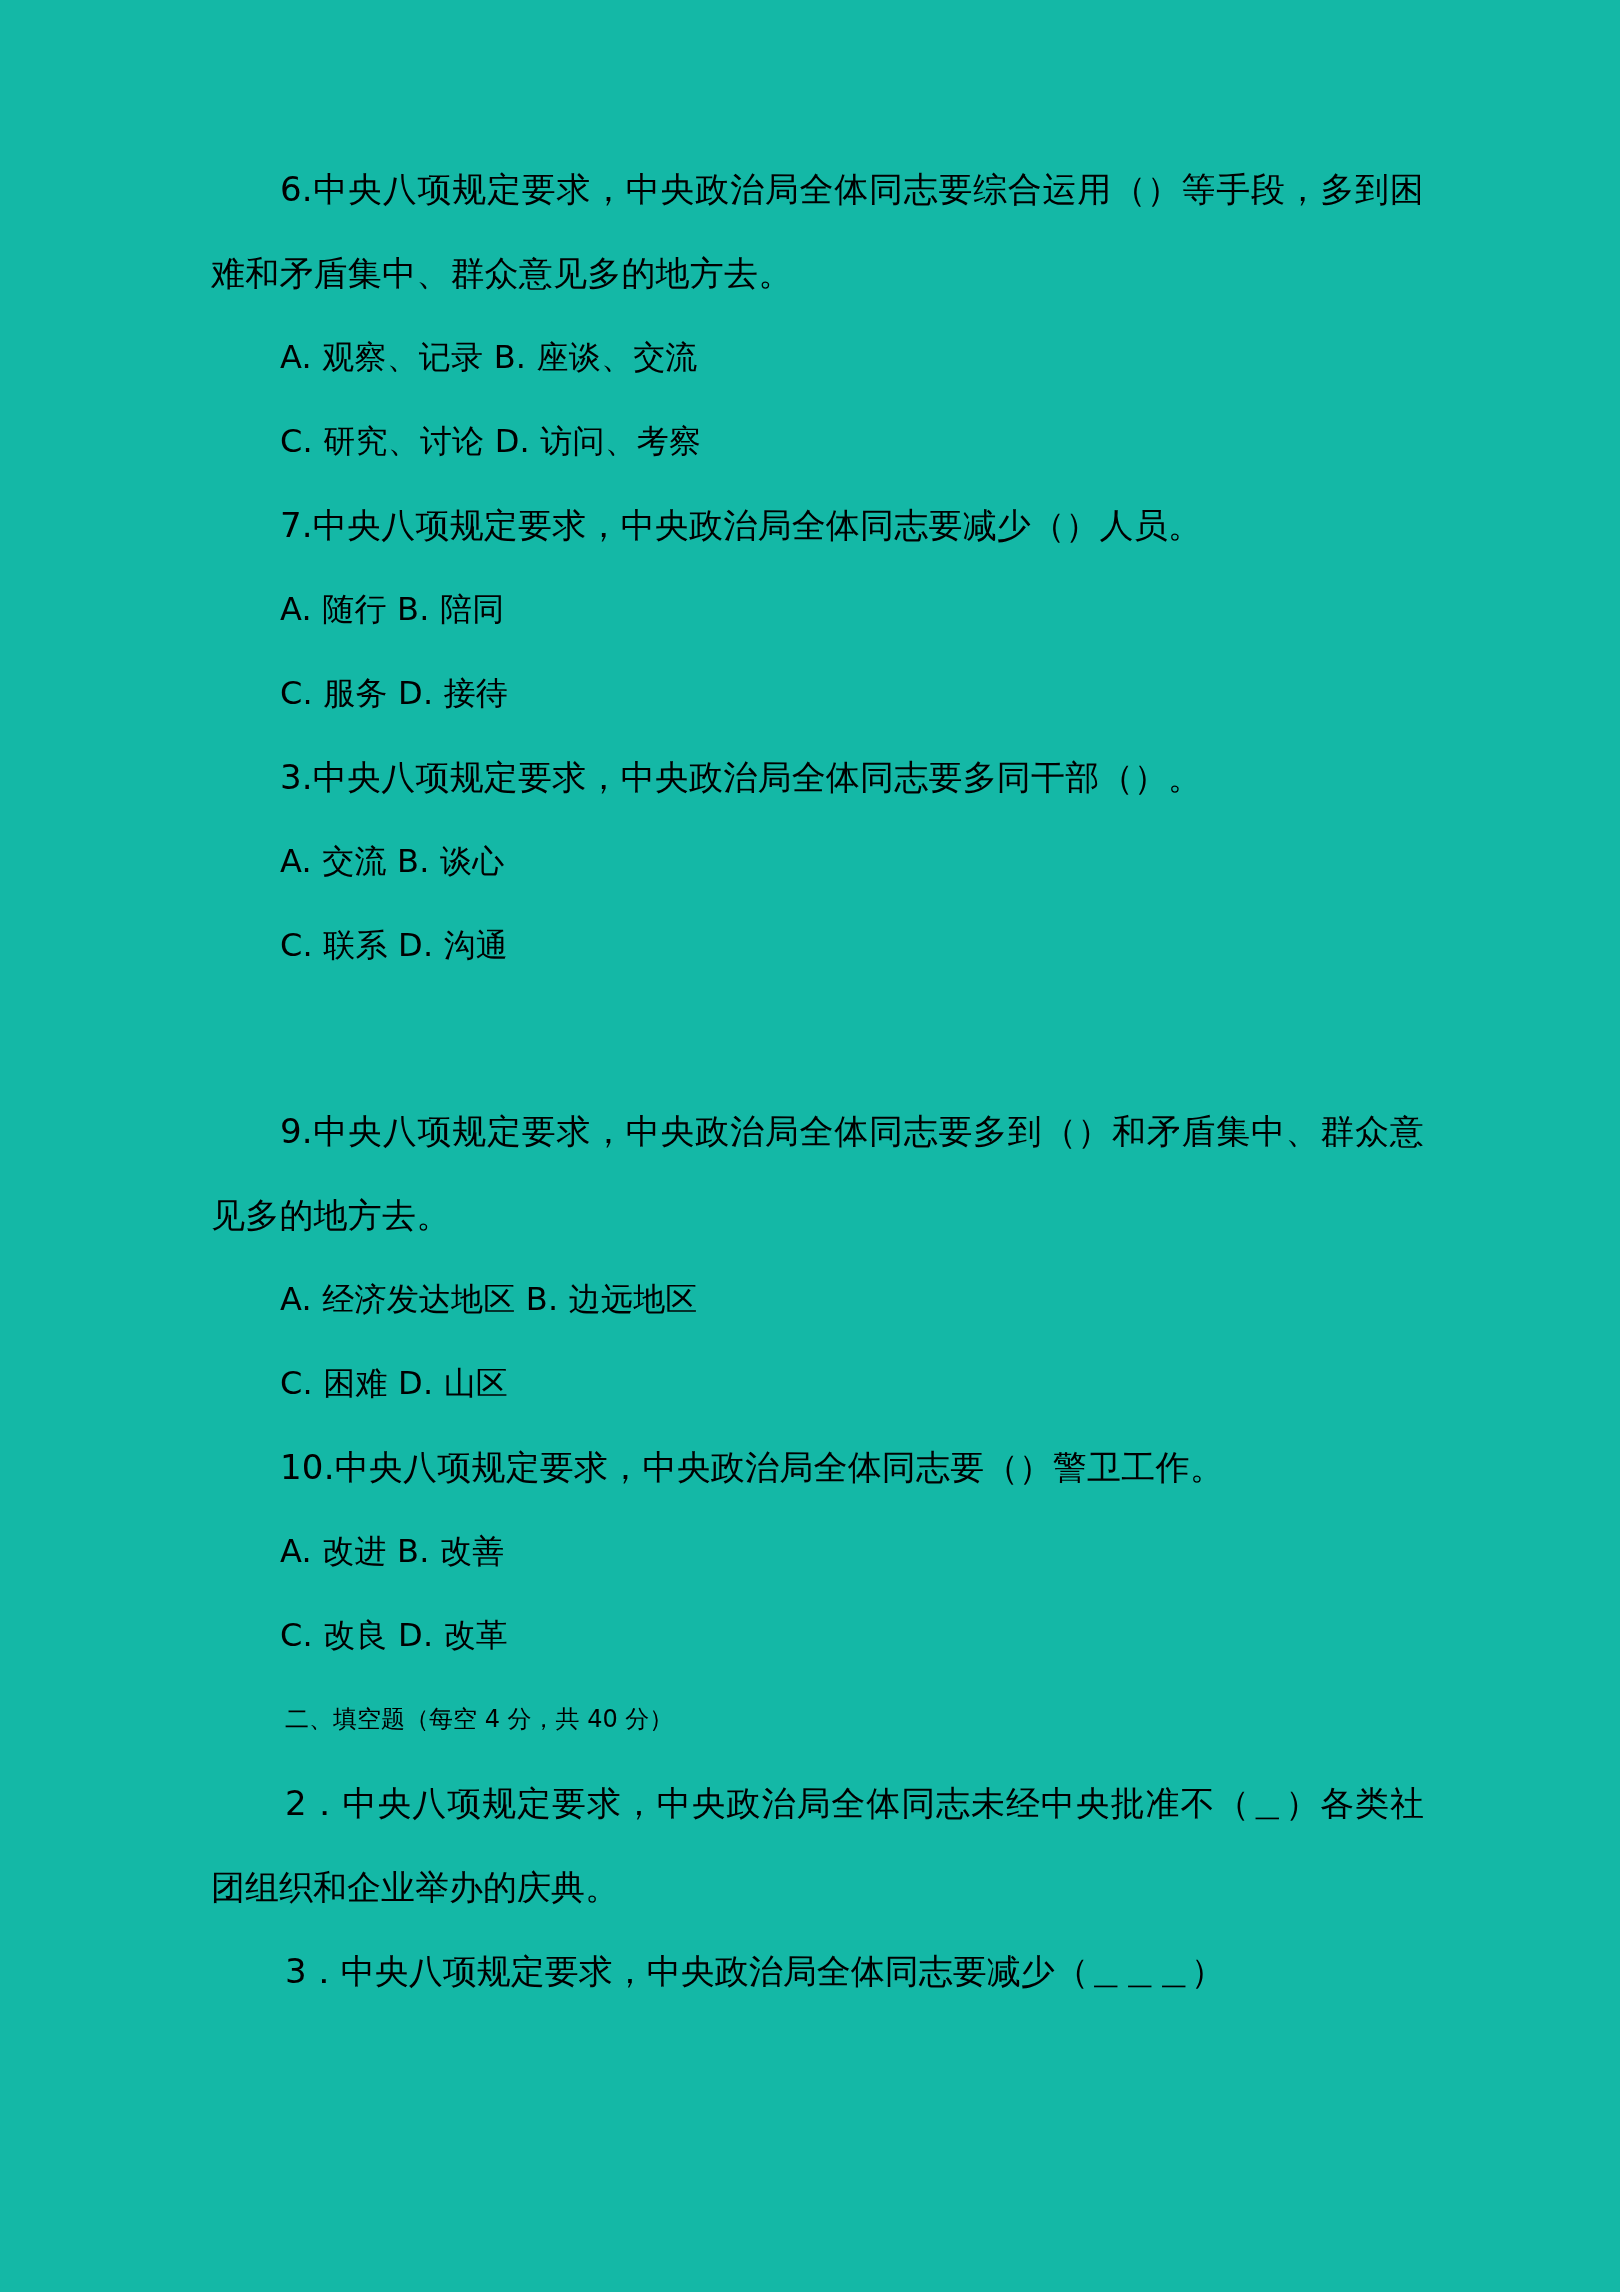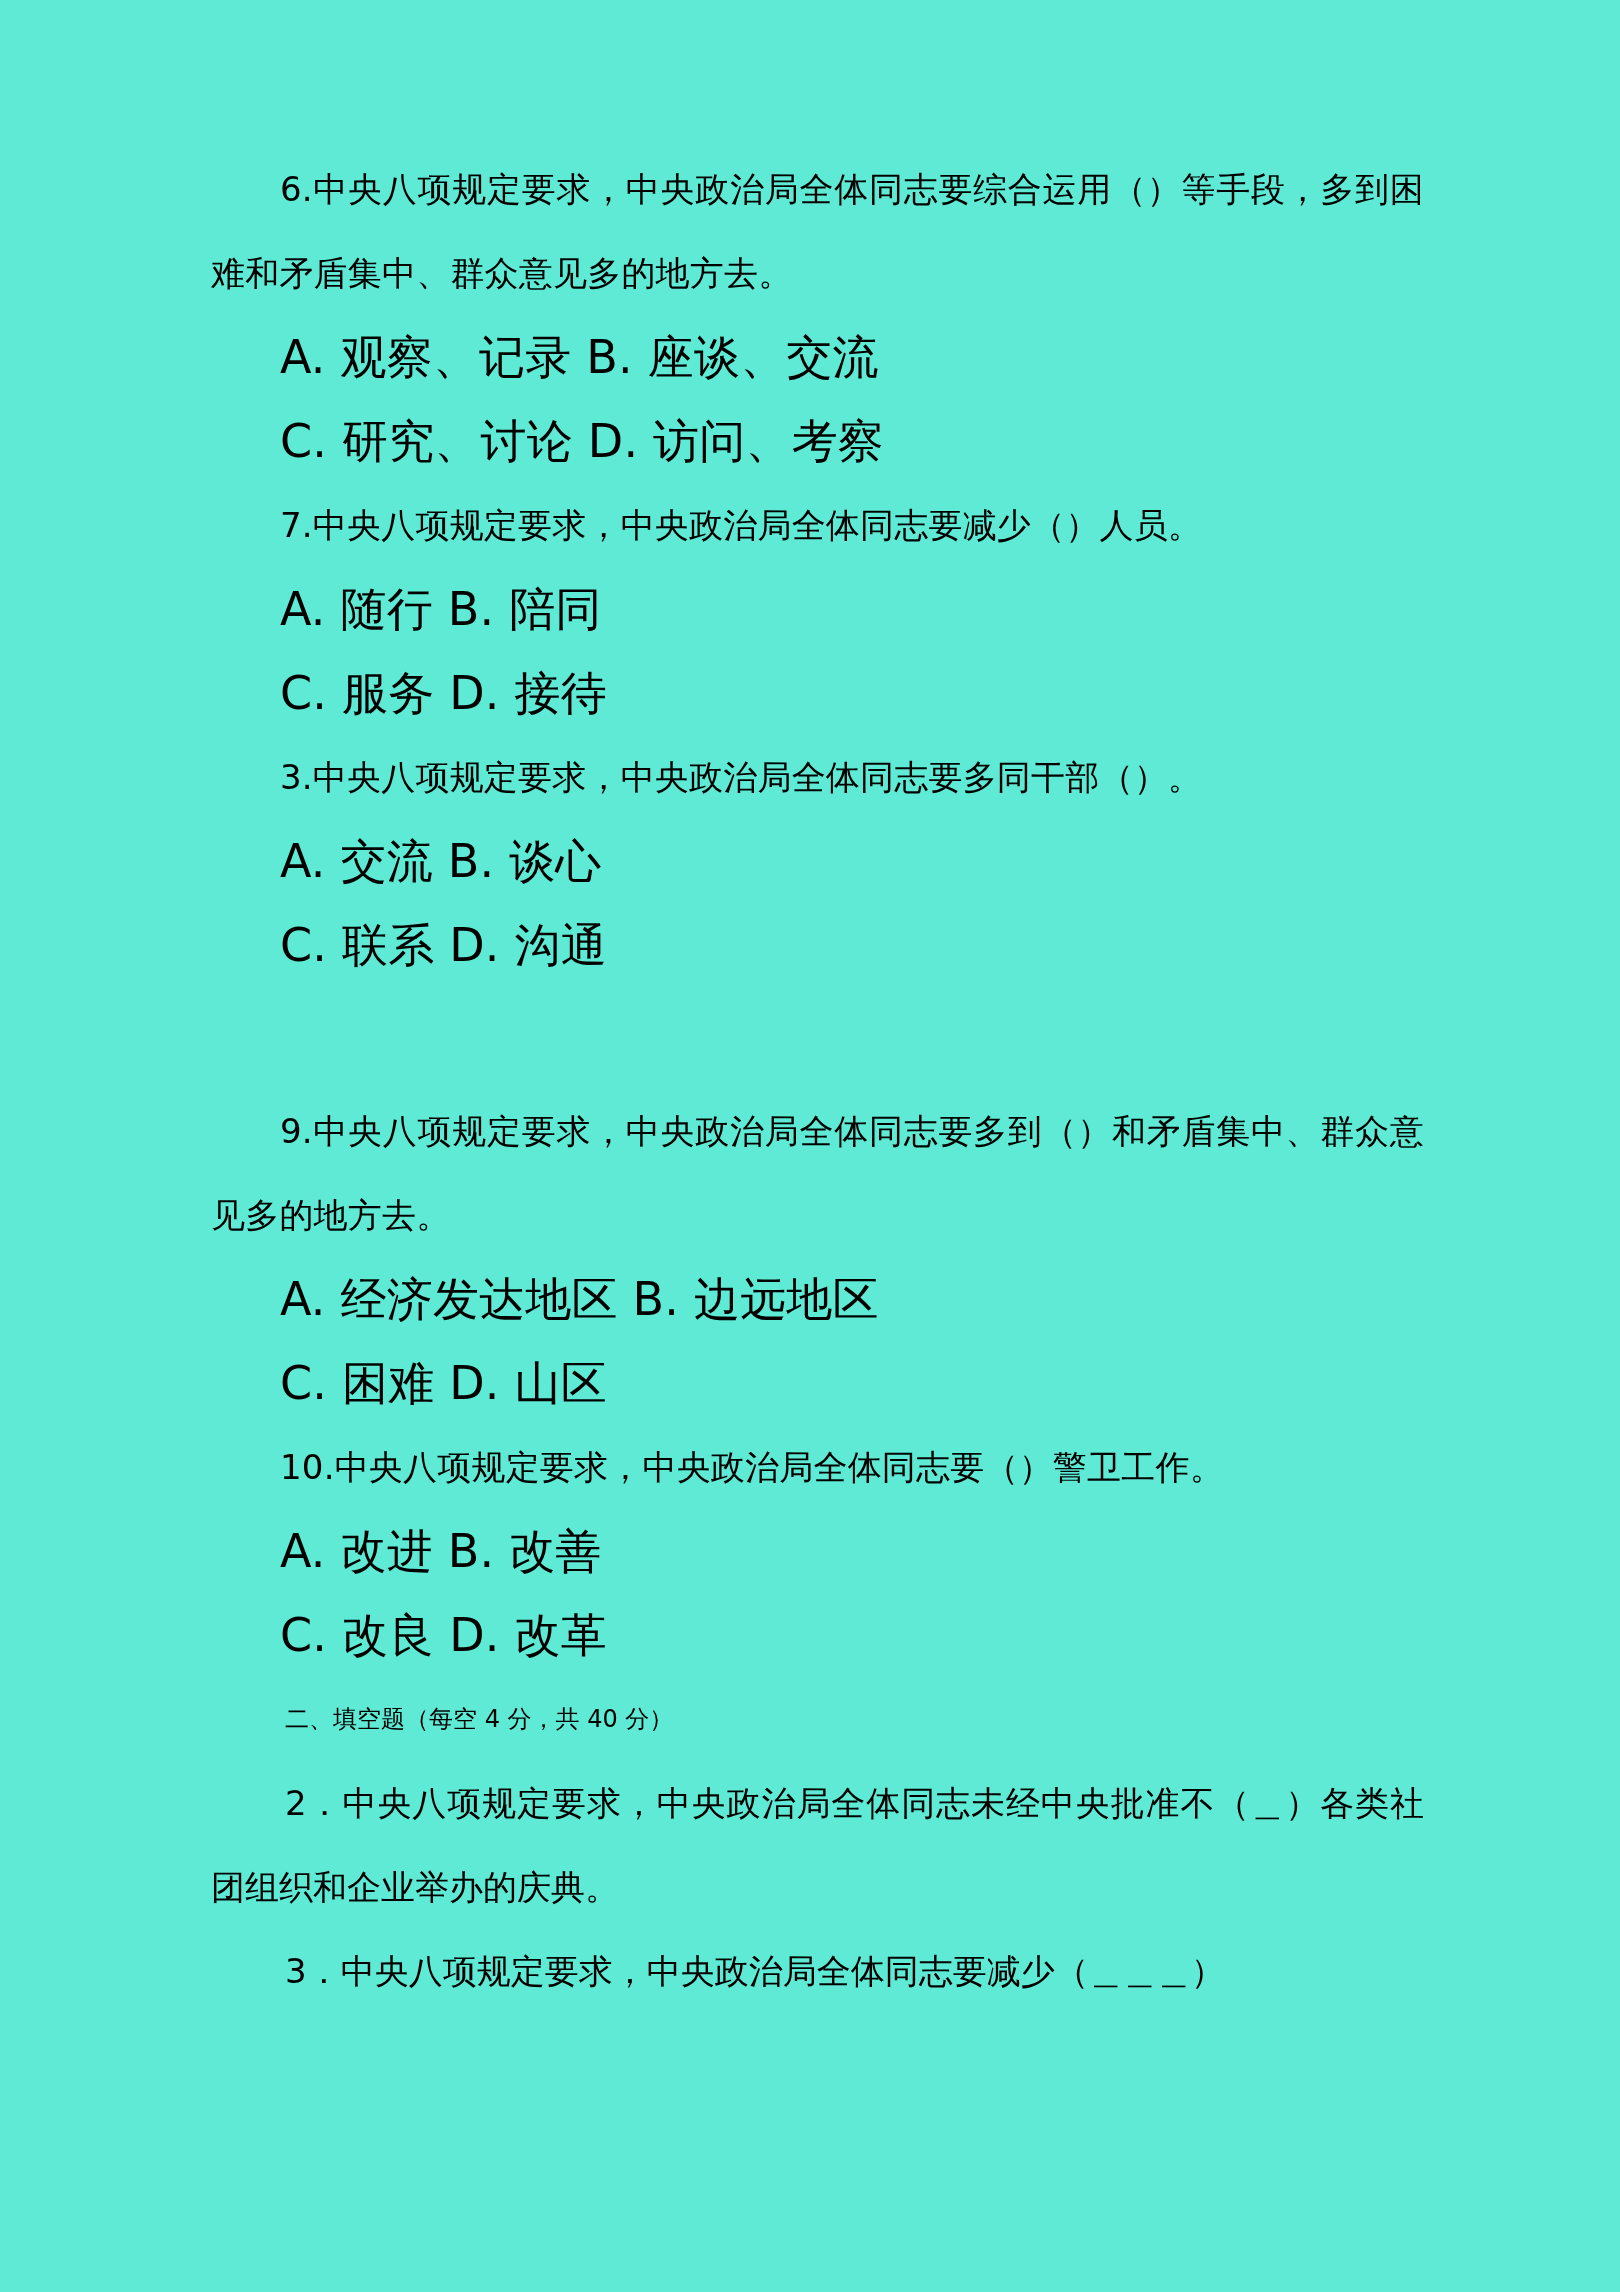--- a/index.html
+++ b/index.html
@@ -9,21 +9,21 @@
   }
   body {
     font-family: "DejaVu Sans", "Liberation Sans", sans-serif;
     color: #000000;
   }
   .page {
     width: 1620px;
     height: 2293px;
     box-sizing: border-box;
     position: relative;
-    background: #5eead4;
+    background: #14b8a6;
     padding: 147px 196px 0 211px;
   }
   .doc-body {
     font-size: 34px;
     line-height: 1.0;
   }
   
   p {
     margin: 0;
     padding: 0;
@@ -32,21 +32,21 @@
     text-indent: 69px;
     font-size: 34px;
     line-height: 84px;
     letter-spacing: 0.2px;
     text-align: justify;
     text-justify: inter-ideograph;
     margin-bottom: 0;
   }
   .opt {
     text-indent: 69px;
-    font-size: 46px;
+    font-size: 32px;
     line-height: 84px;
     letter-spacing: 0.2px;
   }
   .spacer-block {
     height: 102px;
   }
   .section-head {
     text-indent: 74px;
     font-size: 24px;
     line-height: 84px;

